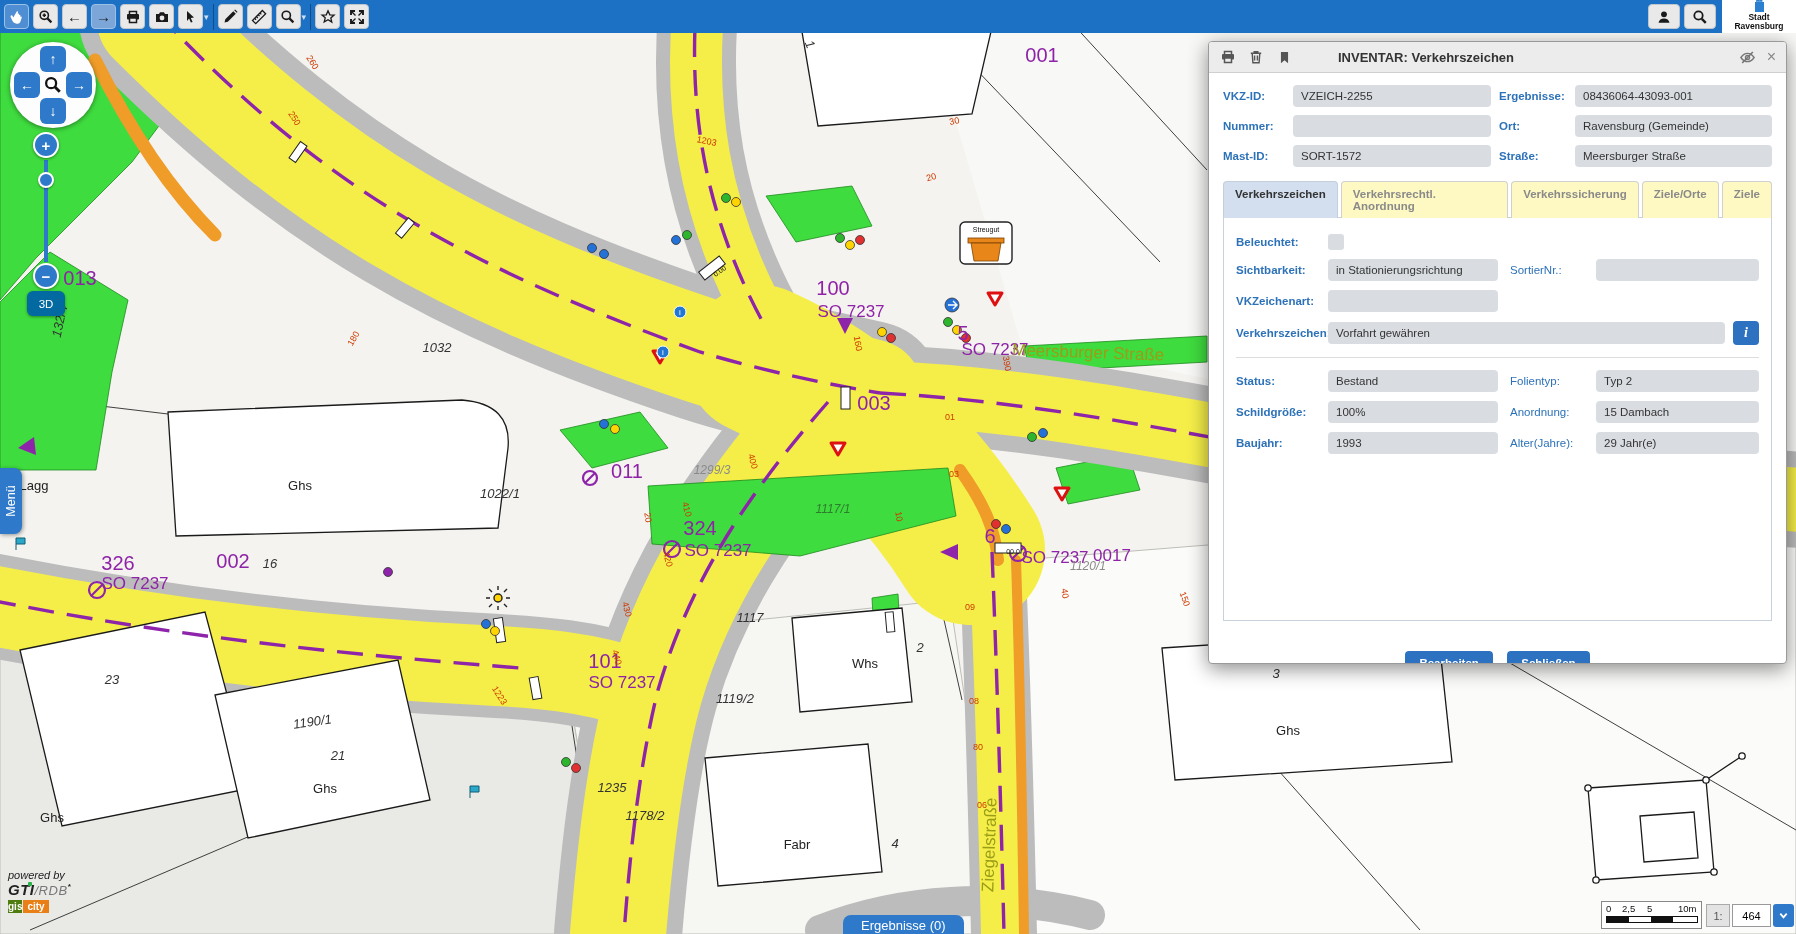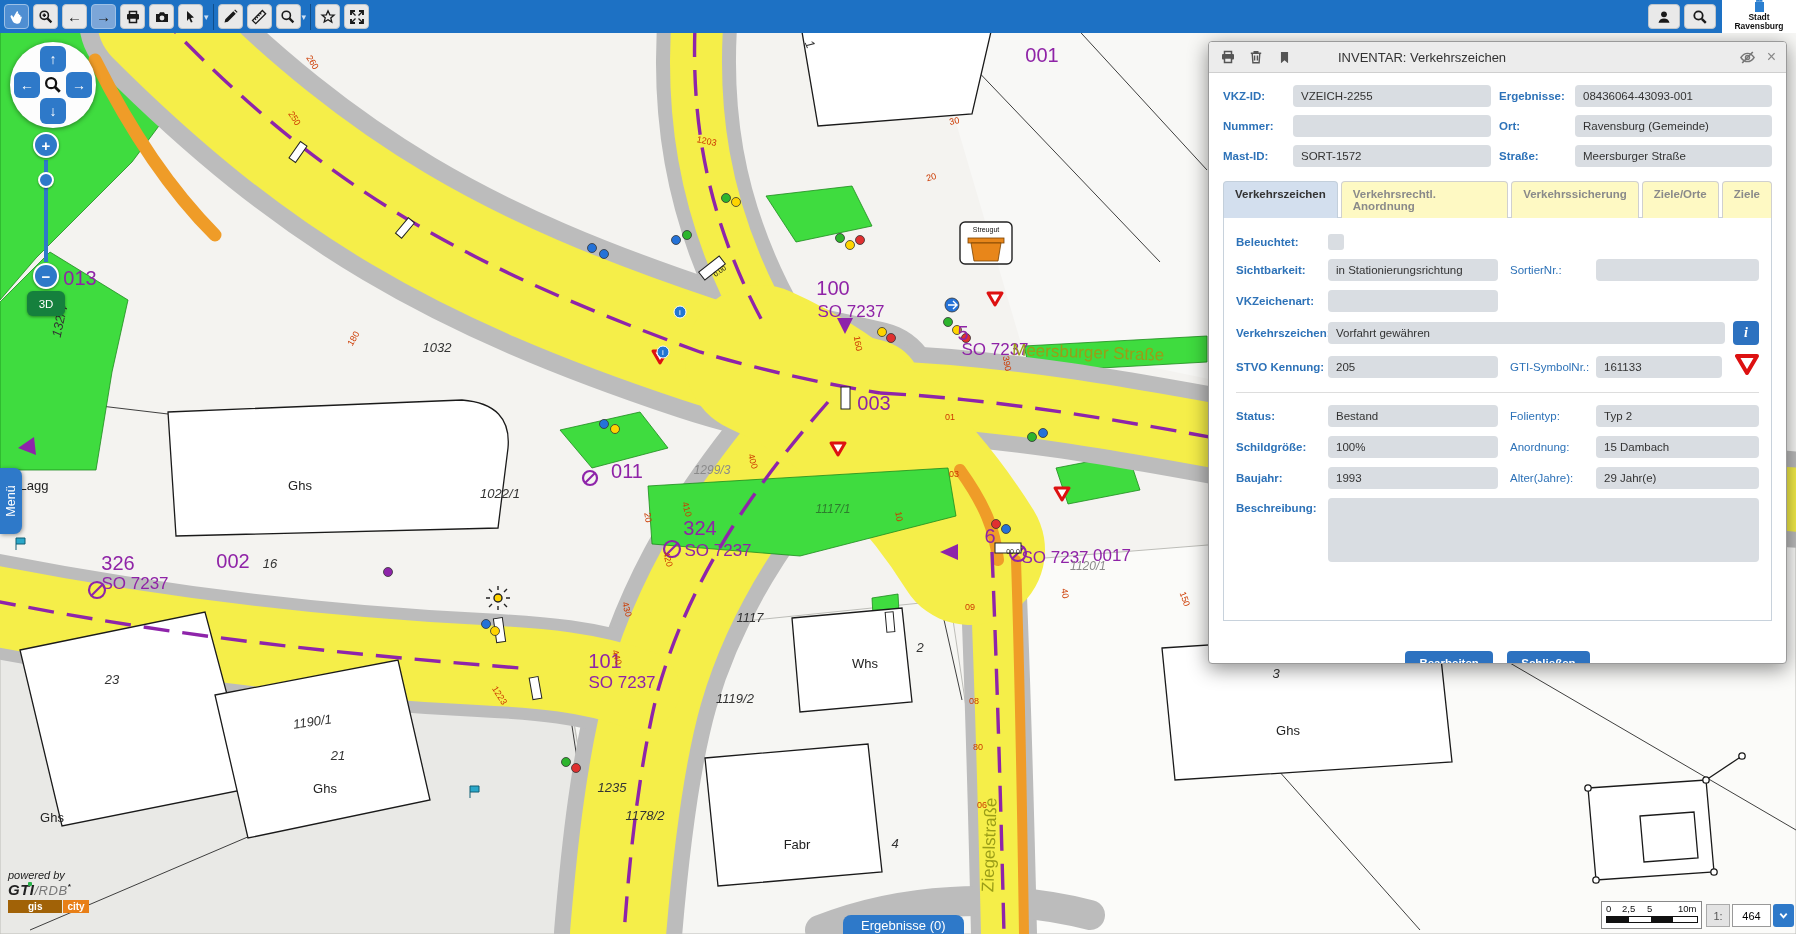--- a/index.html
+++ b/index.html
@@ -43,21 +43,21 @@
   #pan-up{left:30px;top:4px;}#pan-down{left:30px;top:56px;}#pan-left{left:4px;top:30px;}#pan-right{left:56px;top:30px;}
   #pan-center{position:absolute;left:33px;top:33px;width:20px;height:20px;display:flex;align-items:center;justify-content:center;cursor:pointer;}
   .zbtn{position:absolute;width:26px;height:26px;border-radius:50%;background:#2e79c9;border:2px solid #fff;
         box-shadow:0 1px 3px rgba(0,0,0,.4);color:#fff;display:flex;align-items:center;justify-content:center;
         font-size:15px;font-weight:bold;z-index:20;box-sizing:border-box;cursor:pointer;}
   #zoom-in{left:33px;top:132px;}
   #zoom-out{left:33px;top:263px;}
   #zoom-track{position:absolute;left:44px;top:160px;width:4px;height:102px;background:#2e79c9;border:1px solid #healthy;z-index:19;}
   #zoom-handle{position:absolute;left:38px;top:172px;width:16px;height:16px;border-radius:50%;background:#2e79c9;
         border:2px solid #fff;box-shadow:0 1px 2px rgba(0,0,0,.4);z-index:21;box-sizing:border-box;cursor:pointer;}
-  #btn-3d{position:absolute;left:27px;top:291px;width:38px;height:25px;background:#15803d;border-radius:6px;
+  #btn-3d{position:absolute;left:27px;top:291px;width:38px;height:25px;background:#0369a1;border-radius:6px;
         color:#fff;font-size:11.5px;display:flex;align-items:center;justify-content:center;z-index:20;
         box-shadow:0 1px 3px rgba(0,0,0,.4);cursor:pointer;}
   #menu-tab{position:absolute;left:0;top:468px;width:22px;height:66px;background:#2e79c9;border-radius:0 8px 8px 0;
         z-index:20;display:flex;align-items:center;justify-content:center;box-shadow:1px 1px 4px rgba(0,0,0,.4);cursor:pointer;}
   #menu-tab span{transform:rotate(-90deg);color:#fff;font-size:12.5px;white-space:nowrap;}
   
   #results{position:absolute;left:843px;top:915px;height:19px;background:#2e79c9;border-radius:8px 8px 0 0;
         color:#fff;font-size:13px;padding:3px 18px 0;z-index:20;cursor:pointer;}
   
   #scalebox{position:absolute;left:1601px;top:901px;width:101px;height:28px;background:#fff;border:1px solid #888;
@@ -73,29 +73,29 @@
   #ratio-dd{position:absolute;left:1773px;top:904px;width:21px;height:23px;background:#2e79c9;border-radius:3px;
         display:flex;align-items:center;justify-content:center;z-index:20;cursor:pointer;}
   
   #branding{position:absolute;left:8px;top:869px;z-index:20;font-size:11px;color:#222;}
   #branding .pb{font-style:italic;}
   #branding .gti{font-weight:bold;font-style:italic;font-size:15px;letter-spacing:.5px;position:relative;}
   #branding .gti .dot{display:inline-block;width:4px;height:4px;background:#2ab24a;border-radius:1px;
         position:relative;top:-9px;left:-7px;margin-right:-4px;}
   #branding .rdb{color:#777;font-weight:normal;font-size:13px;}
   #branding .boxes{margin-top:2px;font-size:10px;font-weight:bold;color:#fff;display:flex;gap:1px;}
-  #branding .boxes .g{background:#a16207;padding:1px 20px;}
+  #branding .boxes .g{background:#4d7c0f;padding:1px 0;}
   #branding .boxes .c{background:#e87f17;padding:1px 4px;}
   
   #dialog{position:absolute;left:1208px;top:41px;width:579px;height:623px;background:#fff;border:1px solid #9a9a9a;
         border-radius:4px;box-shadow:0 5px 20px rgba(0,0,0,.45);z-index:25;box-sizing:border-box;overflow:hidden;}
   #dlg-header{height:30px;background:#ececec;border-bottom:1px solid #cfcfcf;display:flex;align-items:center;
         padding:0 10px;gap:10px;}
   #dlg-header .hicon{width:18px;height:18px;display:flex;align-items:center;justify-content:center;color:#555;cursor:pointer;}
-  #dlg-title{font-size:13px;font-weight:normal;color:#333;margin-left:12px;padding-left:23px;}
+  #dlg-title{font-size:13px;font-weight:bold;color:#333;margin-left:12px;padding-left:23px;}
   #dlg-winbtns{margin-left:auto;display:flex;align-items:center;gap:10px;}
   #dlg-winbtns .hicon{color:#777;}
   .close-x{font-size:16px;color:#888;cursor:pointer;line-height:1;}
   #dlg-fields{padding:12px 14px 2px;display:grid;grid-template-columns:62px 198px 68px 1fr;column-gap:8px;row-gap:8px;
         align-items:center;}
   .dlabel{color:#2d72b8;font-size:11.5px;font-weight:bold;}
   .dinput{height:22px;background:#d9dde2;border:none;border-radius:4px;font-size:11.5px;color:#333;padding:0 8px;
         font-family:"Liberation Sans",sans-serif;width:100%;box-sizing:border-box;}
   #dlg-tabs{display:flex;gap:3px;margin:12px 14px 0;position:relative;z-index:2;}
   .tab{padding:6px 11px;font-size:11.5px;font-weight:bold;background:#fef9c3;color:#8a8a8a;
@@ -555,54 +555,38 @@
       </div>
       <div class="frow">
         <span class="flabel">VKZeichenart:</span>
         <input class="dinput w170" readonly="" value="" style="">
       </div>
       <div class="frow">
         <span class="flabel">Verkehrszeichen:</span>
         <input class="dinput grow" readonly="" value="Vorfahrt gewähren" style="">
         <button class="ibtn">i</button>
       </div>
-      <div class="frow">
-        <span class="flabel">STVO Kennung:</span>
-        <input class="dinput w170" readonly="" value="205" style="">
-        <span class="flabel2">GTI-SymbolNr.:</span>
-        <input class="dinput" style="width: 126px;" readonly="" value="161133">
-        <span style="flex:1"></span>
-        <span>
-          <svg viewBox="0 0 24 22" width="24" height="22">
-              <path d="M2 2 h20 l-10 17 z" fill="#fff" stroke="#dd1111" stroke-width="4" stroke-linejoin="round"></path>
-            </svg>
-        </span>
-      </div>
       <hr class="divider">
       <div class="frow">
         <span class="flabel">Status:</span>
         <input class="dinput w170" readonly="" value="Bestand" style="">
         <span class="flabel2">Folientyp:</span>
         <input class="dinput grow" readonly="" value="Typ 2" style="">
       </div>
       <div class="frow">
         <span class="flabel">Schildgröße:</span>
         <input class="dinput w170" readonly="" value="100%" style="">
         <span class="flabel2">Anordnung:</span>
         <input class="dinput grow" readonly="" value="15 Dambach" style="">
       </div>
       <div class="frow">
         <span class="flabel">Baujahr:</span>
         <input class="dinput w170" readonly="" value="1993" style="">
         <span class="flabel2">Alter(Jahre):</span>
         <input class="dinput grow" readonly="" value="29 Jahr(e)" style="">
-      </div>
-      <div class="frow" style="align-items:flex-start">
-        <span class="flabel" style="padding-top:4px">Beschreibung:</span>
-        <textarea class="ftext" readonly="" style=""></textarea>
       </div>
     </div>
 
     <div id="dlg-actions">
       <button class="dlg-btn">Bearbeiten</button>
       <button class="dlg-btn">Schließen</button>
     </div>
   </div>
 
   <div id="results">Ergebnisse (0)</div>

